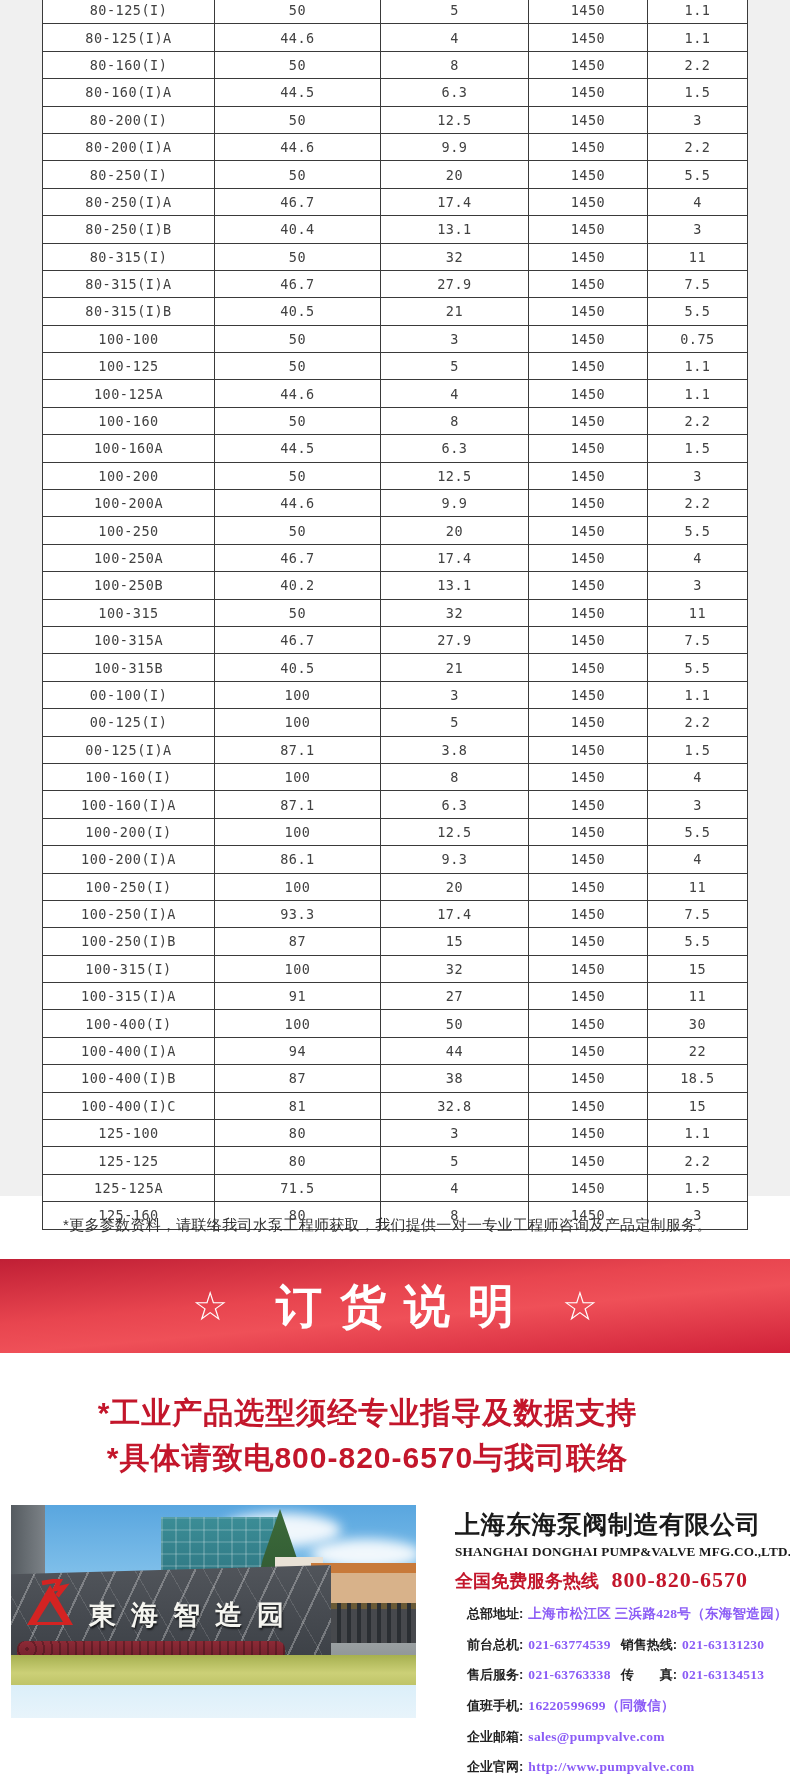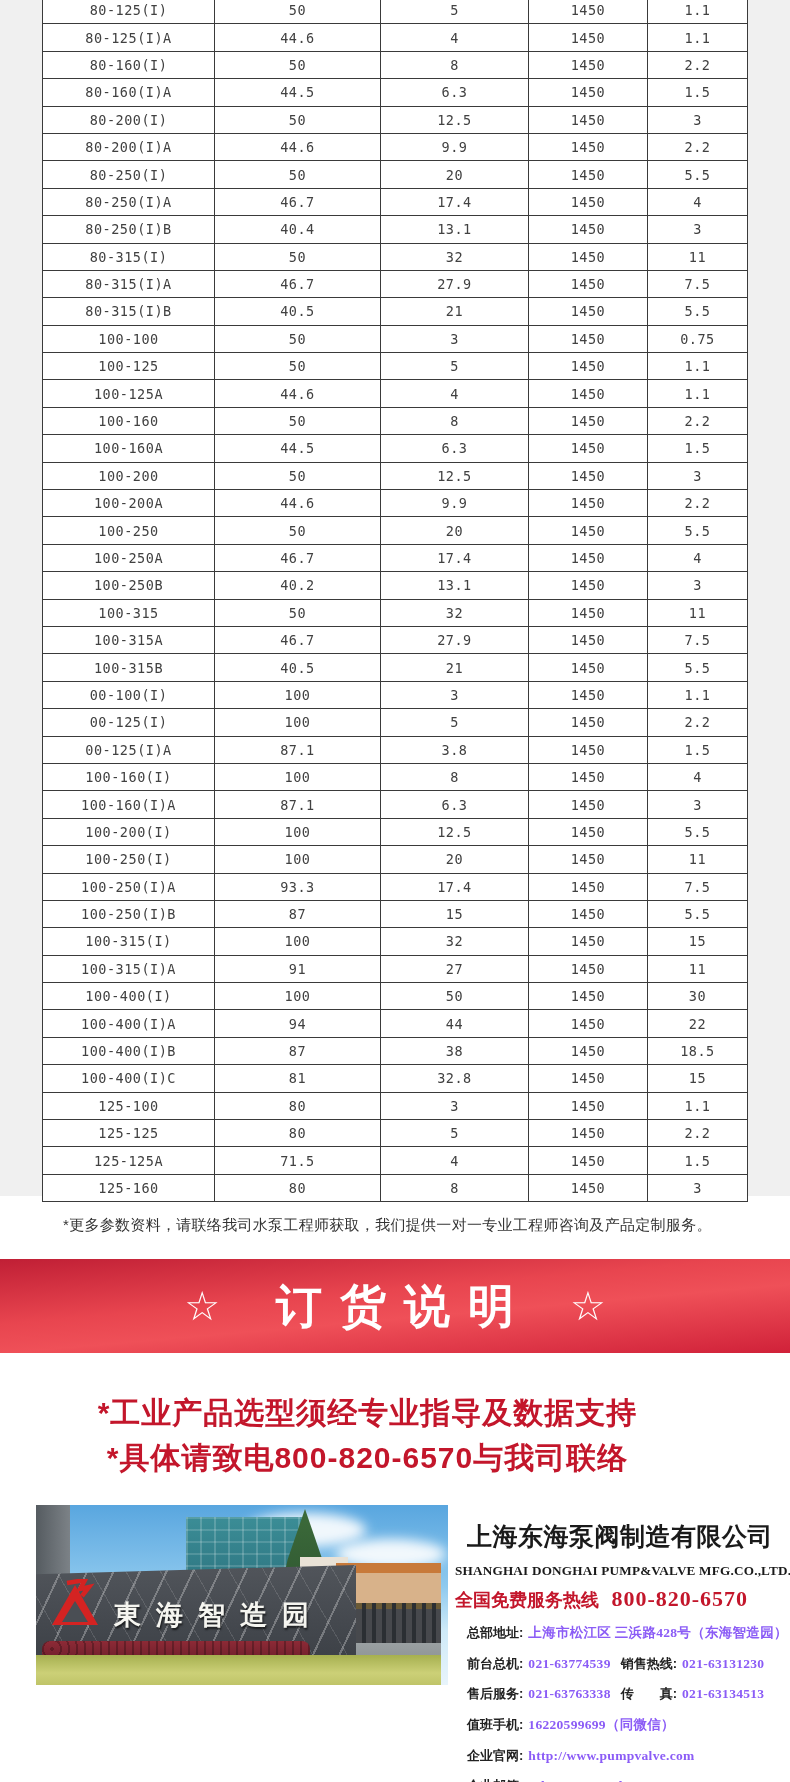--- a/index.html
+++ b/index.html
@@ -20,31 +20,31 @@
 
   
   .footnote{position:absolute;left:55px;top:1208px;width:700px;margin:8px;
     font-size:15px;color:#333333;letter-spacing:0.3px;}
 
   
   .banner{position:absolute;left:0;top:1259px;width:790px;height:94px;
     background:linear-gradient(175deg,#c01f35 0%,#e8454f 40%,#ef5058 58%,#d02139 100%);
     display:flex;align-items:center;justify-content:center;gap:26px;}
   .banner .star{color:#ffffff;font-size:40px;line-height:1;font-weight:400;}
-  .banner h2{margin:12px;color:#ffffff;font-size:46px;font-weight:900;
+  .banner h2{margin:4px;color:#ffffff;font-size:46px;font-weight:900;
     letter-spacing:18px;text-indent:18px;line-height:1;}
 
   
   .notices{position:absolute;left:0;top:1390px;width:720px;text-align:center;}
   .notices p{margin:0;height:45px;line-height:45px;
     font-size:30px;font-weight:800;color:#c3162b;letter-spacing:1px;white-space:nowrap;padding-left:15px;}
 
   
-  .photo{position:absolute;left:36px;top:1505px;width:405px;height:180px;overflow:hidden;
-    background:linear-gradient(180deg,#59a6df 0%,#8ec9ee 45%,#cfeaf8 70%,#e8f4fb 100%);padding-left:7px;}
+  .photo{position:absolute;left:11px;top:1505px;width:405px;height:213px;overflow:hidden;
+    background:linear-gradient(180deg,#59a6df 0%,#8ec9ee 45%,#cfeaf8 70%,#e8f4fb 100%);}
   .cloud{position:absolute;background:#ffffff;border-radius:50%;filter:blur(6px);opacity:.9;}
   .cloud.c1{left:210px;top:8px;width:120px;height:34px;}
   .cloud.c2{left:300px;top:34px;width:110px;height:30px;}
   .left-tower{position:absolute;left:0;top:0;width:34px;height:100px;
     background:linear-gradient(90deg,#555b60,#7c8287);}
   .glass-building{position:absolute;left:150px;top:12px;width:118px;height:88px;
     background:
       repeating-linear-gradient(90deg,rgba(255,255,255,.18) 0 2px,transparent 2px 14px),
       repeating-linear-gradient(180deg,rgba(255,255,255,.15) 0 2px,transparent 2px 12px),
       linear-gradient(180deg,#3b8d96,#2a6f7c);}
@@ -71,21 +71,21 @@
     text-shadow:1px 2px 2px rgba(0,0,0,.65);}
   .hedge{position:absolute;left:6px;top:136px;width:268px;height:20px;border-radius:8px;
     background:
       repeating-radial-gradient(circle at 10px 8px,rgba(0,0,0,.25) 0 2px,rgba(0,0,0,0) 2px 8px),
       linear-gradient(180deg,#8d2a36,#6d1f2b);}
   .grass{position:absolute;left:0;top:150px;width:405px;height:30px;
     background:linear-gradient(180deg,#a6b050,#ccd077 60%,#bfc468);}
   .logo{position:absolute;left:14px;top:74px;}
 
   .info{position:absolute;left:455px;top:1509px;width:312px;}
-  .name-cn{margin:12px;font-size:25px;font-weight:900;color:#1a1a1a;
+  .name-cn{margin:0;font-size:25px;font-weight:900;color:#1a1a1a;
     letter-spacing:0.5px;white-space:nowrap;line-height:30px;}
   .name-en{margin-top:5px;font-family:"Liberation Serif",serif;font-weight:700;
     font-size:13.2px;color:#1a1a1a;white-space:nowrap;letter-spacing:0.2px;}
   .hotline{margin-top:7px;white-space:nowrap;}
   .hotline .hl-label{font-size:18px;font-weight:900;color:#c3162b;}
   .hotline .hl-number{font-family:"Liberation Serif",serif;font-size:22px;
     font-weight:700;color:#c3162b;margin-left:8px;letter-spacing:1px;}
   .contacts{margin-top:6px;}
   .contact-line{margin:12px;height:18.6px;display:flex;align-items:center;white-space:nowrap;}
   .clabel{font-size:13px;font-weight:800;color:#222222;}
@@ -316,20 +316,27 @@
           <td>6.3</td>
           <td>1450</td>
           <td>3</td>
         </tr>
         <tr>
           <td>100-200(I)</td>
           <td>100</td>
           <td>12.5</td>
           <td>1450</td>
           <td>5.5</td>
+        </tr>
+        <tr>
+          <td>100-200(I)A</td>
+          <td>86.1</td>
+          <td>9.3</td>
+          <td>1450</td>
+          <td>4</td>
         </tr>
         <tr>
           <td>100-250(I)</td>
           <td>100</td>
           <td>20</td>
           <td>1450</td>
           <td>11</td>
         </tr>
         <tr>
           <td>100-250(I)A</td>
@@ -474,23 +481,23 @@
           <span class="clabel">售后服务:</span>
           <span class="cvalue">021-63763338</span>
           <span class="clabel">传　　真:</span>
           <span class="cvalue">021-63134513</span>
         </p>
         <p class="contact-line">
           <span class="clabel">值班手机:</span>
           <span class="cvalue">16220599699（同微信）</span>
         </p>
         <p class="contact-line">
+          <span class="clabel">企业邮箱:</span>
+          <span class="cvalue">sales@pumpvalve.com</span>
+        </p>
+        <p class="contact-line">
           <span class="clabel">企业官网:</span>
           <span class="cvalue">http://www.pumpvalve.com</span>
         </p>
-        <p class="contact-line">
-          <span class="clabel">企业邮箱:</span>
-          <span class="cvalue">sales@pumpvalve.com</span>
-        </p>
       </div>
   </div>
 
 </div>
 
 </body></html>

